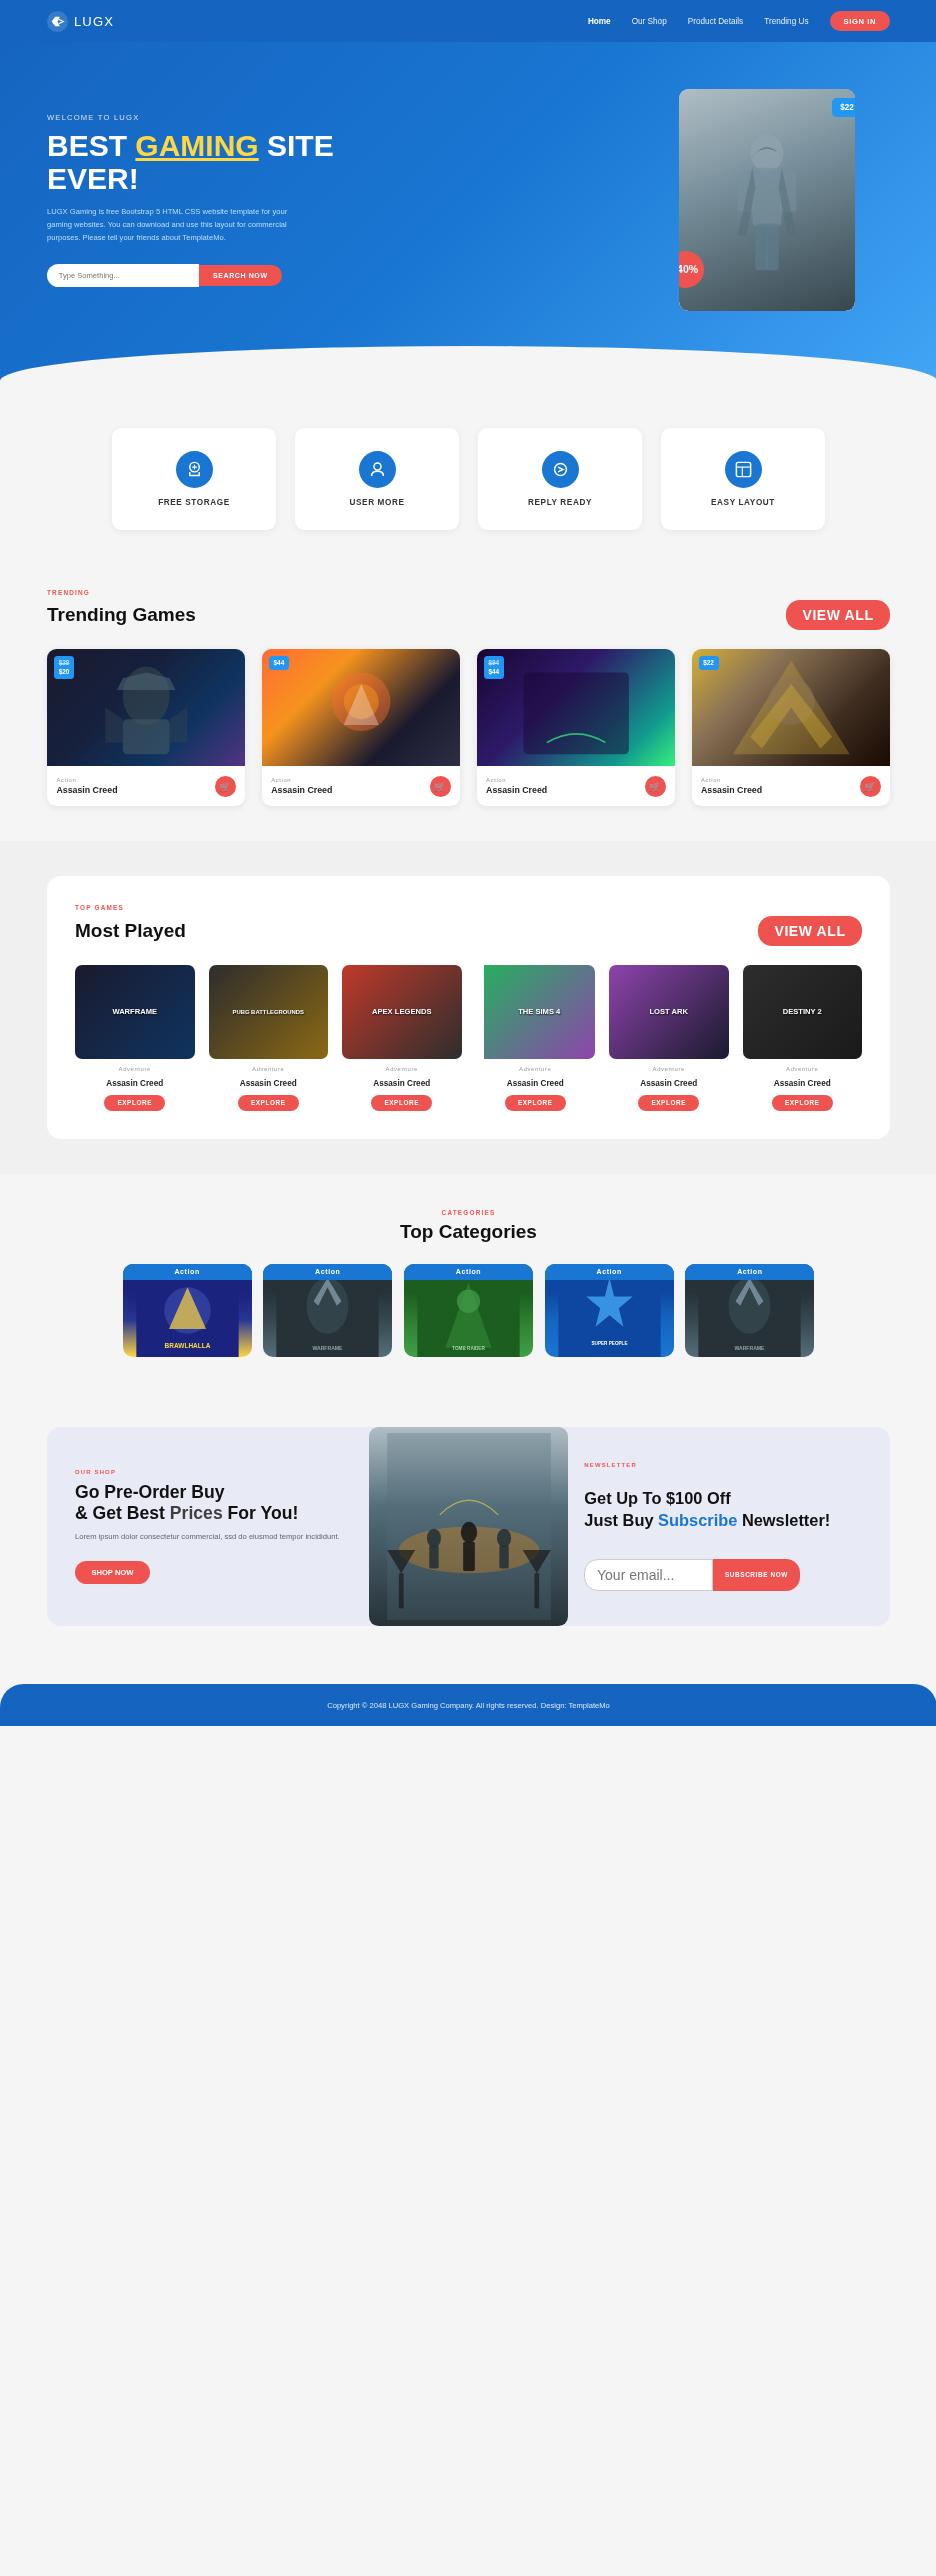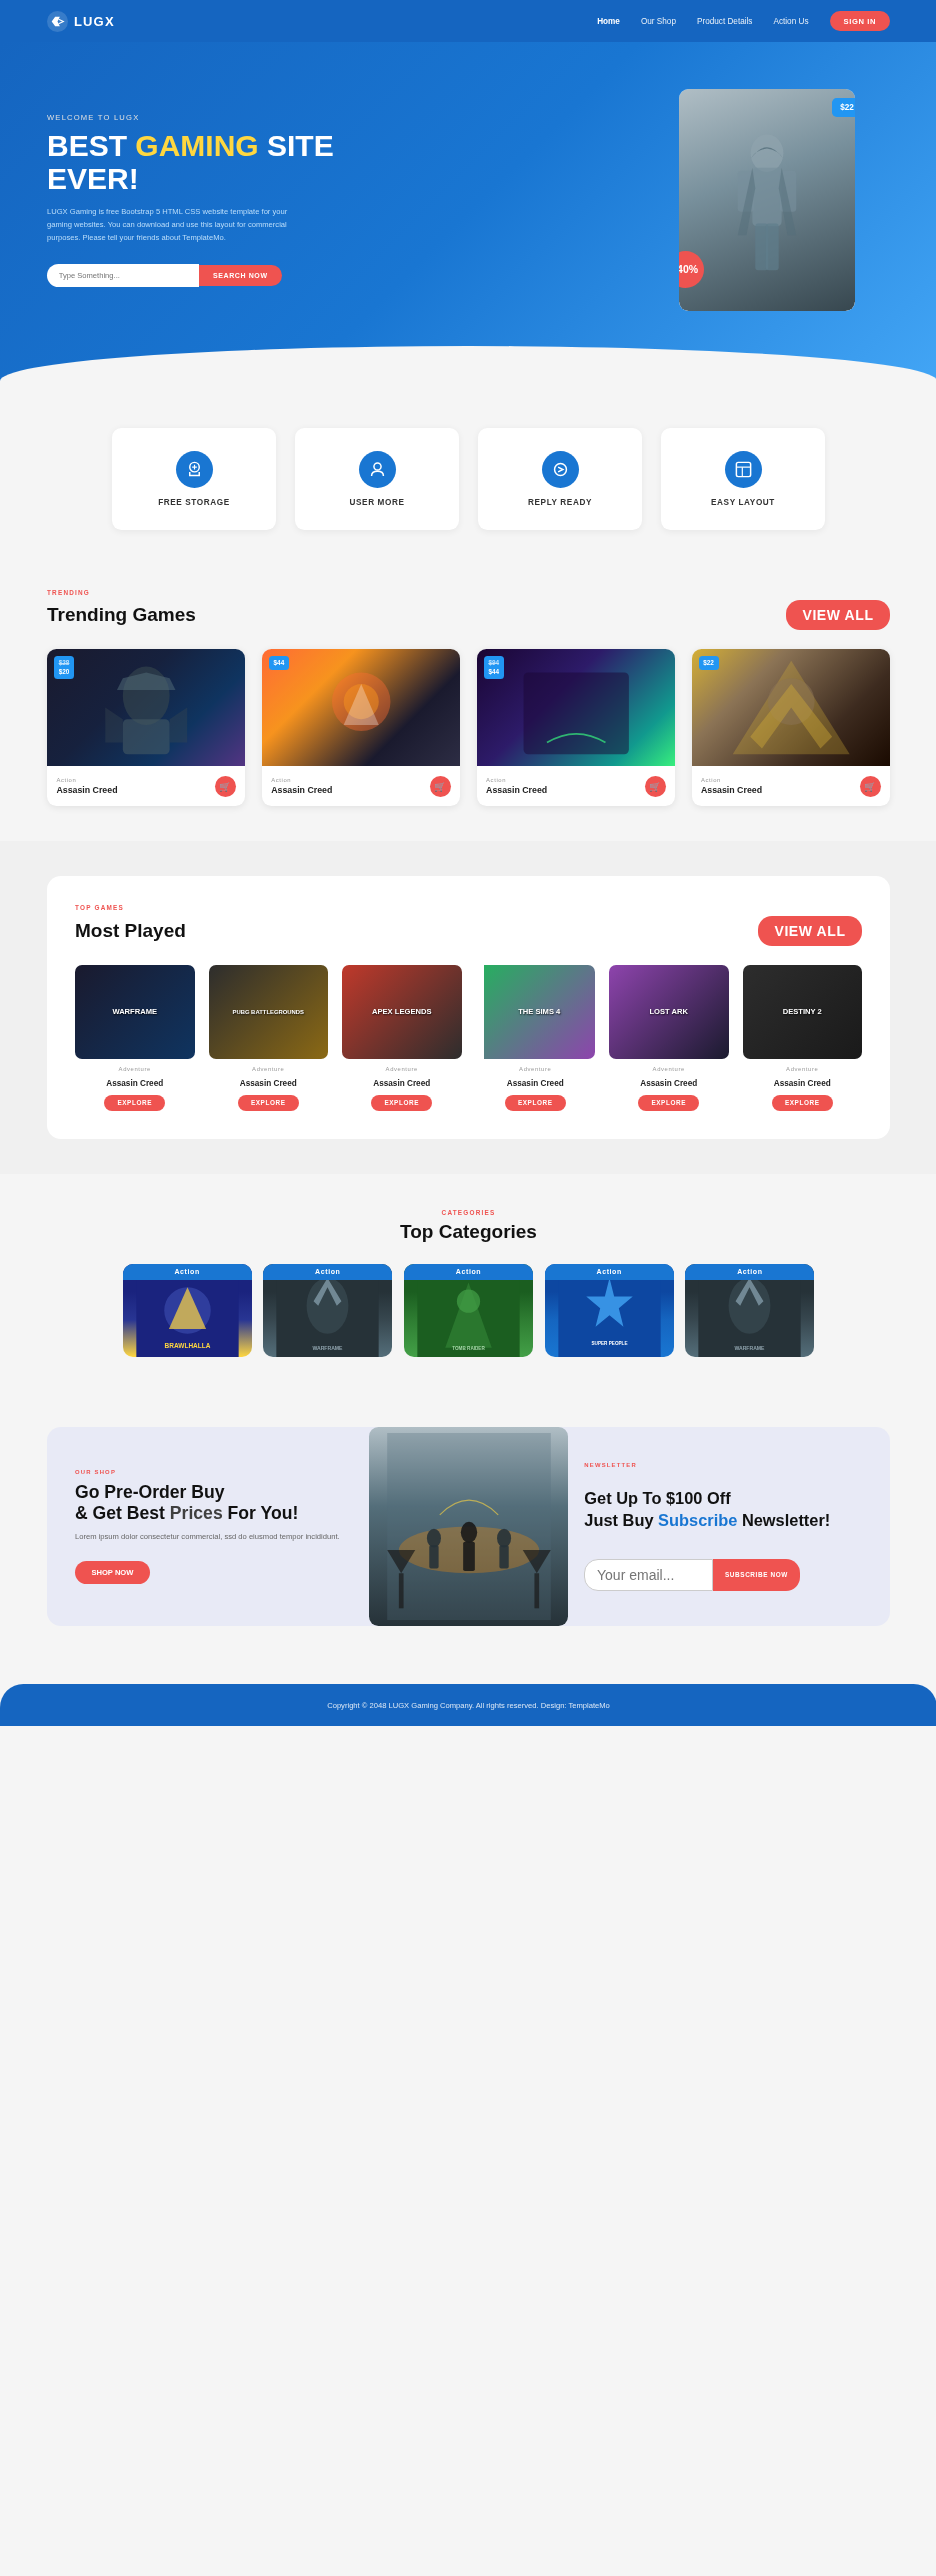--- a/index.html
+++ b/index.html
@@ -13,21 +13,21 @@
       justify-content: space-between;
       padding: 10.5px 47px;
       position: relative;
       z-index: 10;
     }
     .logo {
       display: flex;
       align-items: center;
       gap: 5.9px;
       color: #fff;
-      font-weight: 700;
+      font-weight: 400;
       font-size: 13px;
       letter-spacing: 1.2px;
     }
     .logo-icon {
       width: 21px;
       height: 21px;
     }
     .nav-links {
       display: flex;
       align-items: center;
@@ -83,21 +83,21 @@
       font-weight: 500;
     }
     .hero-title {
       color: #fff;
       font-size: 30px;
       font-weight: 900;
       line-height: 1.1;
       margin-bottom: 11.7px;
       text-transform: uppercase;
     }
-    .hero-title .accent { color: #ffd740; }
+    .hero-title .accent { color: #ffd740; text-decoration: underline; }
     .hero-desc {
       color: #bbdefb;
       font-size: 7.6px;
       line-height: 1.7;
       margin-bottom: 19px;
       max-width: 246px;
     }
     .hero-search {
       display: flex;
       gap: 0;
@@ -567,21 +567,21 @@
       <circle cx="18" cy="18" r="18" fill="rgba(255,255,255,0.15)"></circle>
       <path d="M8 18 L14 10 L22 10 L18 18 L22 26 L14 26 Z" fill="#fff"></path>
       <path d="M20 14 L28 18 L20 22" fill="none" stroke="#fff" stroke-width="2"></path>
     </svg>
     <span>LUGX</span>
   </div>
   <div class="nav-links">
     <a href="#" class="active">Home</a>
     <a href="#">Our Shop</a>
     <a href="#">Product Details</a>
-    <a href="#">Action Us</a>
+    <a href="#">Trending Us</a>
     <button class="signin-btn">SIGN IN</button>
   </div>
 </nav>
 
 <section class="hero">
   <div class="hero-left">
     <div class="hero-welcome">WELCOME TO LUGX</div>
     <h1 class="hero-title">
       <span>BEST </span><span class="accent">GAMING</span><span> SITE EVER!</span>
     </h1>

